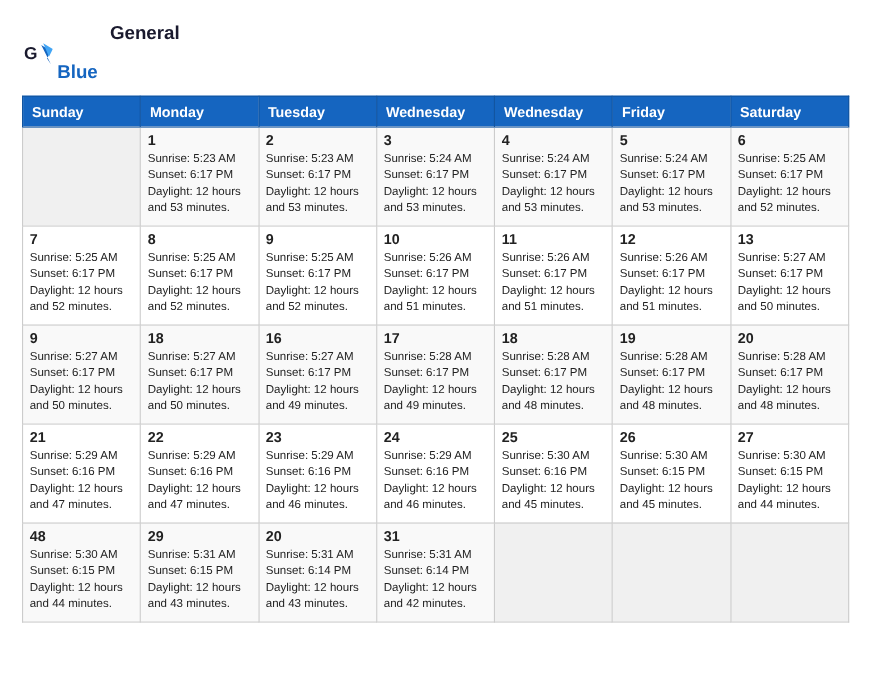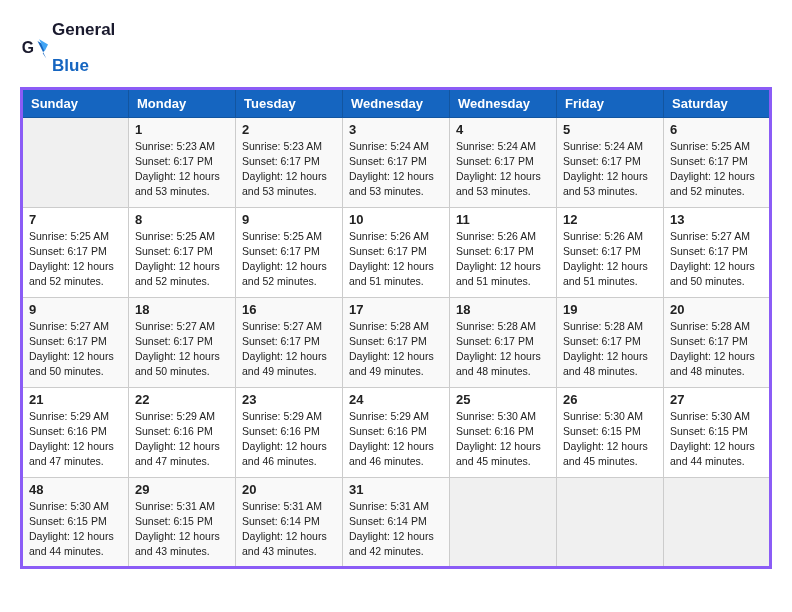--- a/index.html
+++ b/index.html
@@ -34,21 +34,21 @@
       color: #1a1a2e;
       line-height: 1.1;
     }
     .location {
       font-size: 15px;
       color: #333;
     }
     table {
       width: 100%;
       border-collapse: collapse;
-      border: 3px solid #8b5cf6;
+      border: 1px solid #8b5cf6;
       padding-left: 44px;
     }
     thead tr th {
       background-color: #1565c0;
       color: #fff;
       font-size: 13px;
       font-weight: bold;
       padding: 6px 8px;
       text-align: left;
       border: 1px solid #1255a0;
@@ -88,21 +88,21 @@
 <body>
 
 <div class="header">
   <div class="logo">
     <svg class="logo-icon" viewBox="0 0 32 32">
       <text x="2" y="22" font-size="18" font-weight="bold" fill="#1a1a2e">G</text>
       <polygon points="20,8 30,14 26,22 30,28" fill="#1565c0"></polygon>
       <polygon points="22,6 32,12 28,20" fill="#42a5f5"></polygon>
     </svg>
     <div>
-      <div style="font-size:17px;font-weight:bold;color:#1a1a2e;line-height:1.2;">
+      <div style="font-size:17px;font-weight:bold;color:#1a1a2e;line-height:1.2;margin-left:48px;">
         <span style="color:#1a1a2e;">General</span>
       </div>
       <div style="font-size:17px;font-weight:bold;color:#1565c0;line-height:1.2;margin-top:16px;">Blue</div>
     </div>
   </div>
   <div class="title-block">
     <div class="month-year"></div>
     <div class="location"></div>
   </div>
 </div>

